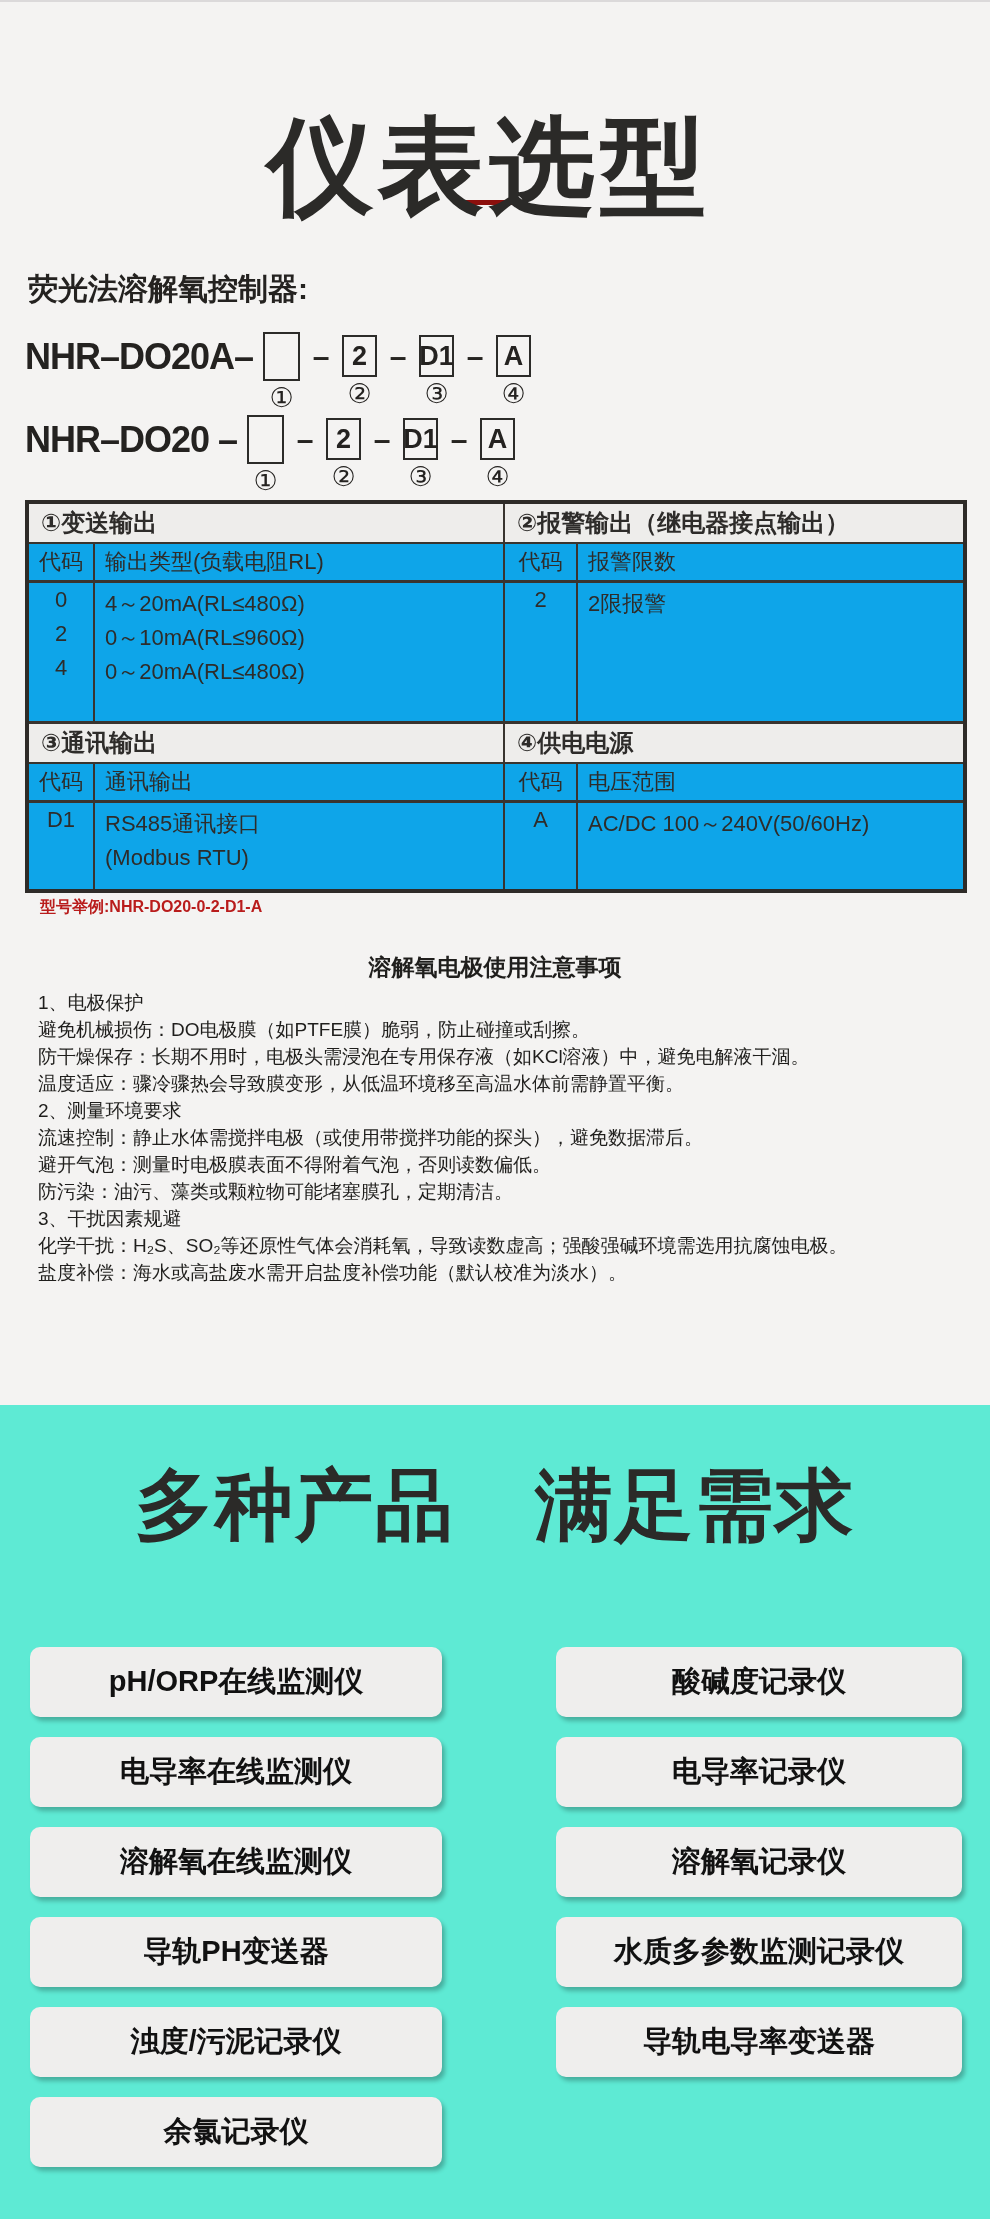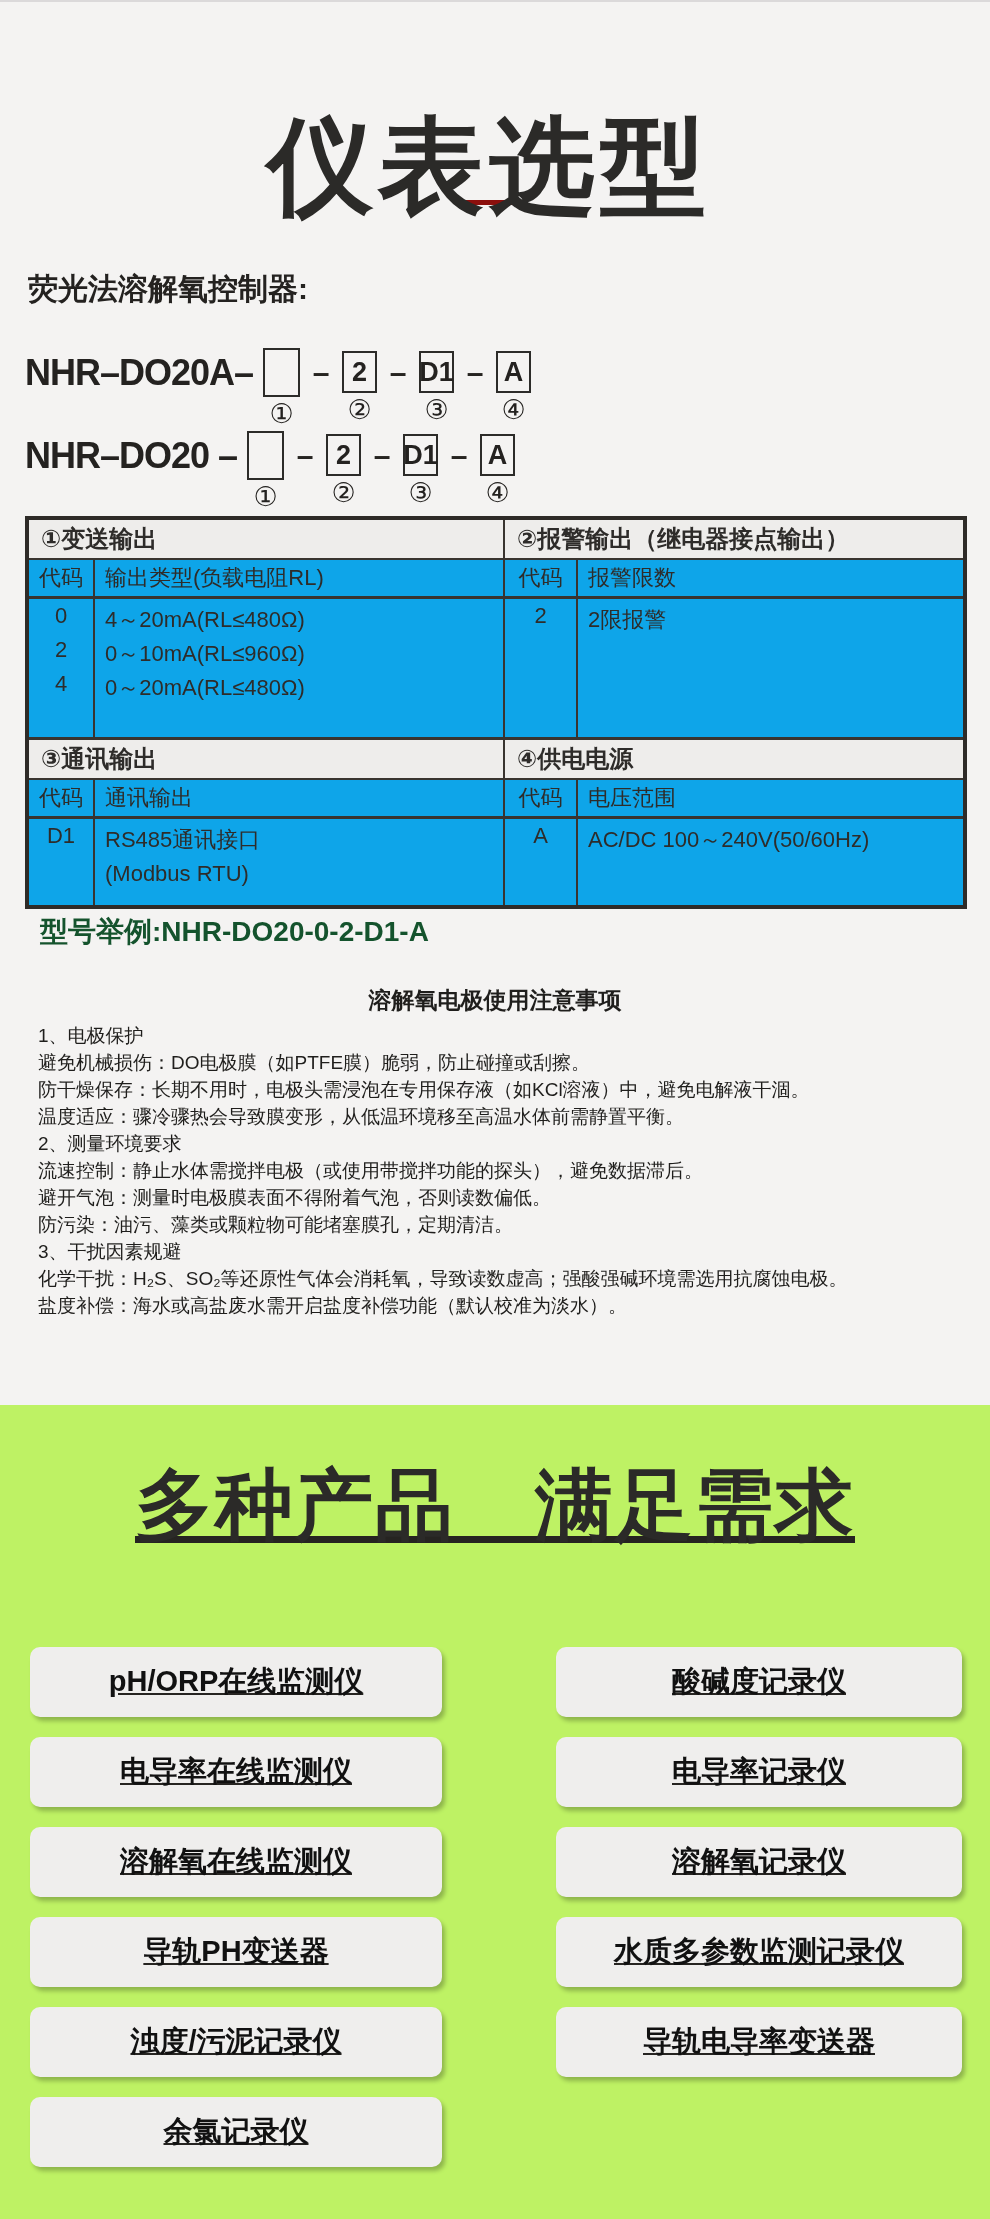--- a/index.html
+++ b/index.html
@@ -8,21 +8,21 @@
 
   
   .section-gray{box-sizing:border-box;width:990px;height:1405px;background:#f4f3f2;
     border-top:2px solid #dbd9da;overflow:hidden;}
   .hero-title{margin:85px 12px 0 0;text-align:center;font-size:106px;line-height:1.5;
     font-weight:900;color:#2b2a28;letter-spacing:5px;}
   .accent-dash{width:58px;height:5px;margin:-46px auto 0 auto;}
   .subtitle{margin:64px 0 0 28px;font-size:30px;font-weight:bold;color:#242220;}
 
   
-  .models{margin:38px 0 0 25px;}
+  .models{margin:22px 0 0 25px;}
   .model-line{display:flex;align-items:flex-start;margin-top:4px;}
   .model-name{font-size:36px;font-weight:bold;letter-spacing:-1px;line-height:49px;
     color:#242220;white-space:pre;}
   .seg{display:flex;flex-direction:column;align-items:center;margin-left:10px;}
   .mbox{box-sizing:border-box;border:2px solid #2c2b29;display:flex;align-items:center;
     justify-content:center;font-size:27px;font-weight:bold;width:35px;height:42px;
     margin-top:3px;background:transparent;color:#242220;}
   .mbox.empty{width:37px;height:49px;margin-top:0;}
   .mdash{font-size:30px;font-weight:bold;line-height:49px;width:22px;text-align:center;}
   .circ{font-size:27px;line-height:26px;margin-top:4px;color:#242220;}
@@ -33,29 +33,29 @@
   .sel-table td{border:2px solid #39342f;padding:0 0 0 10px;font-size:22px;}
   .sel-table td.c{text-align:center;padding:0;}
   .sec-head td{height:38px;background:#eeedeb;font-size:24px;font-weight:bold;padding-left:12px;}
   .sub-head td{height:36px;border-bottom:3px solid #39342f;}
   .sec2 td{border-top:3px solid #39342f;}
   .data td{vertical-align:top;line-height:34px;padding-top:4px;}
   .rowA td{height:134px;}
   .rowB td{height:82px;}
   .preline{white-space:pre-line;}
 
-  .example-line{margin:4px 0 0 40px;font-size:28px;font-weight:600;color:#14532d;}
+  .example-line{margin:4px 0 0 40px;font-size:16px;font-weight:600;color:#b91c1c;}
 
   
   .notes-title{margin:34px 0 0 0;text-align:center;font-size:23px;font-weight:bold;color:#1f1e1c;}
   .notes{margin:6px 30px 0 38px;}
   .note-line{font-size:19px;line-height:27px;color:#1f1e1c;}
 
   
-  .section-white{box-sizing:border-box;width:990px;height:814px;background:#bef264;overflow:hidden;text-decoration:underline;}
+  .section-white{box-sizing:border-box;width:990px;height:814px;background:#5eead4;overflow:hidden;}
   .products-title{margin:60px 0 0 0;text-align:center;font-size:78px;line-height:1.05;
     font-weight:900;color:#2b2a28;letter-spacing:2px;}
   .btn-grid{margin:100px 0 0 30px;display:grid;grid-template-columns:412px 406px;
     column-gap:114px;row-gap:20px;}
   .product-button{box-sizing:border-box;height:70px;background:#efeeed;border-radius:10px;
     box-shadow:3px 4px 4px rgba(0,0,0,0.25);display:flex;align-items:center;justify-content:center;
     font-size:29px;font-weight:bold;color:#111;cursor:pointer;}
 </style>
 </head>
 <body>

